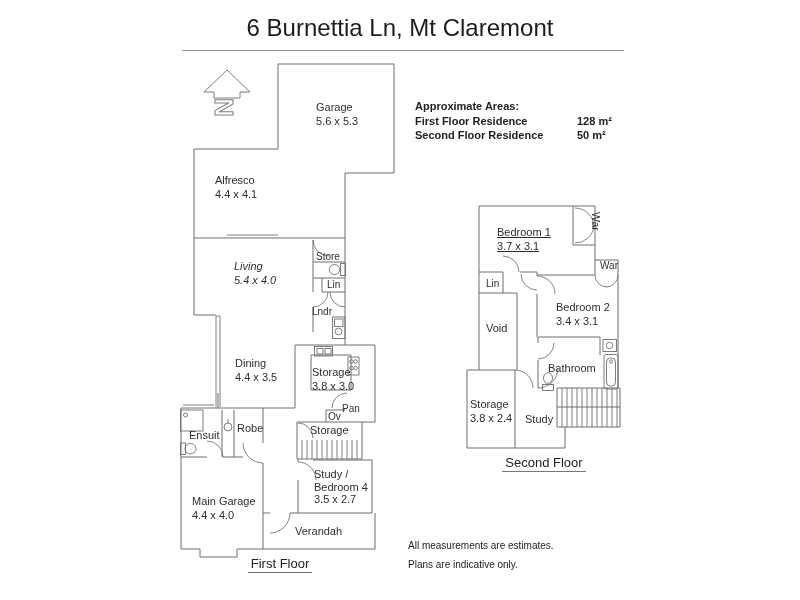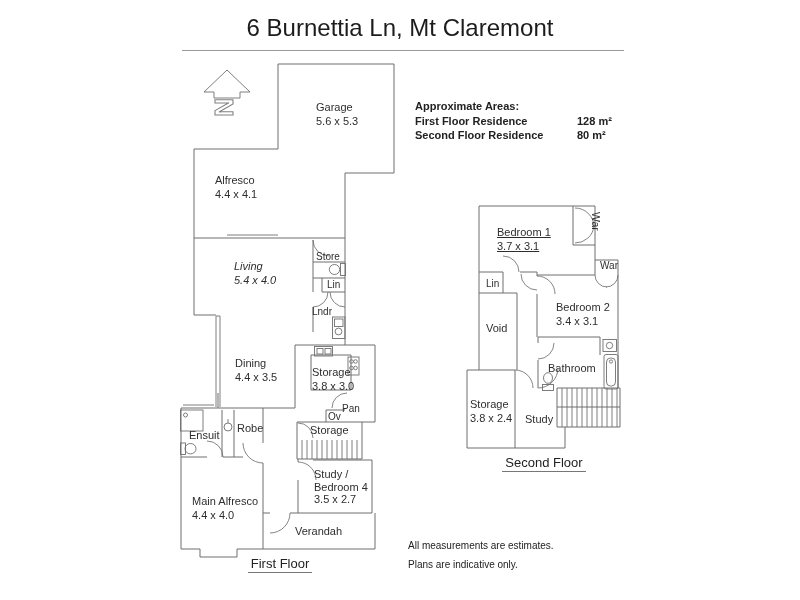--- a/index.html
+++ b/index.html
@@ -256,21 +256,21 @@
   <div class="rlabel" style="left:310px;top:424px;">
     <span>Storage</span>
   </div>
   <div class="rlabel" style="left:189px;top:429px;">
     <span>Ensuit</span>
   </div>
   <div class="rlabel" style="left:237px;top:422px;">
     <span>Robe</span>
   </div>
   <div class="rlabel" style="left:192px;top:495px;">
-    <span>Main Alfresco</span>
+    <span>Main Garage</span>
     <span>4.4 x 4.0</span>
   </div>
   <div class="rlabel" style="left:314px;top:468px;line-height:12.5px;">
     <span>Study /</span>
     <span>Bedroom 4</span>
     <span>3.5 x 2.7</span>
   </div>
   <div class="rlabel" style="left:295px;top:525px;">
     <span>Verandah</span>
   </div>
@@ -304,21 +304,21 @@
   </div>
 
   <div class="areas">
     <div>Approximate Areas:</div>
     <div class="arow">
       <span class="al">First Floor Residence</span>
       <span class="av">128 m²</span>
     </div>
     <div class="arow">
       <span class="al">Second Floor Residence</span>
-      <span class="av">80 m²</span>
+      <span class="av">50 m²</span>
     </div>
   </div>
 
   <div class="floorcap" style="left:218px;top:556px;width:124px;">
     <span>First Floor</span>
   </div>
   <div class="floorcap" style="left:482px;top:455px;width:124px;">
     <span>Second Floor</span>
   </div>
 

